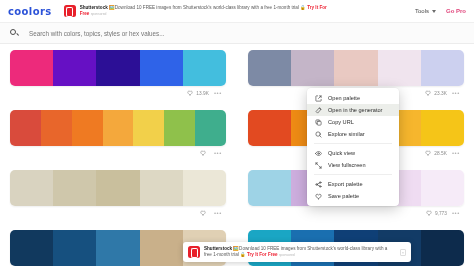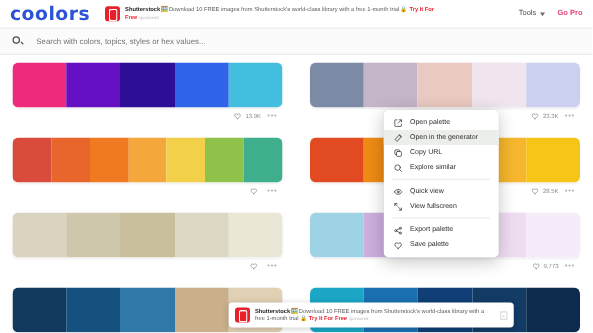--- a/index.html
+++ b/index.html
@@ -11,21 +11,21 @@
   }
   .app{position:relative;width:474px;height:266px;background:#fff;}
 
   
   .topbar{
     height:22px;display:flex;align-items:center;
     padding:0 8px;box-sizing:border-box;background:#fff;
   }
   .logo{
     font-family:"DejaVu Sans",sans-serif;
-    font-weight:700;font-size:15px;letter-spacing:.4px;
+    font-weight:700;font-size:10px;letter-spacing:.4px;
     color:#2b52d8;user-select:none;
   }
   .topad{
     display:flex;align-items:center;gap:4px;
     margin-left:12px;flex:1;min-width:0;
   }
   .ad-logo{
     width:12px;height:12px;border-radius:2.5px;background:#e8202a;
     position:relative;flex:none;
   }

